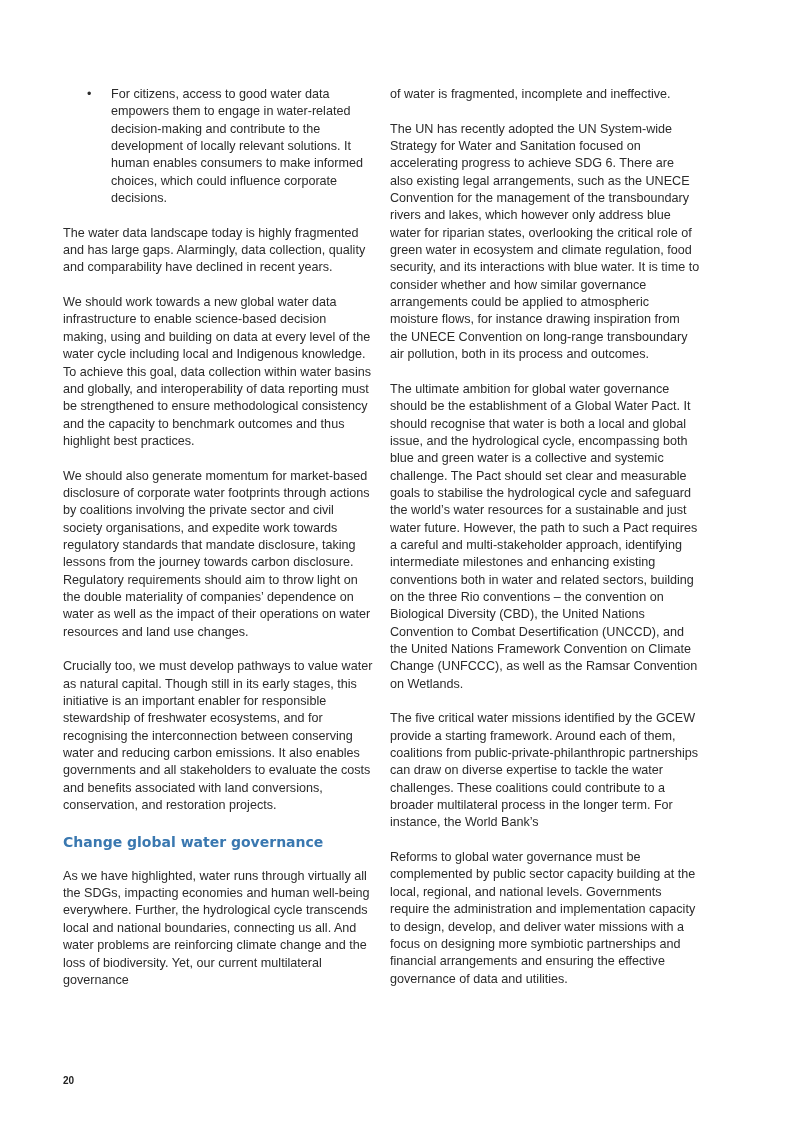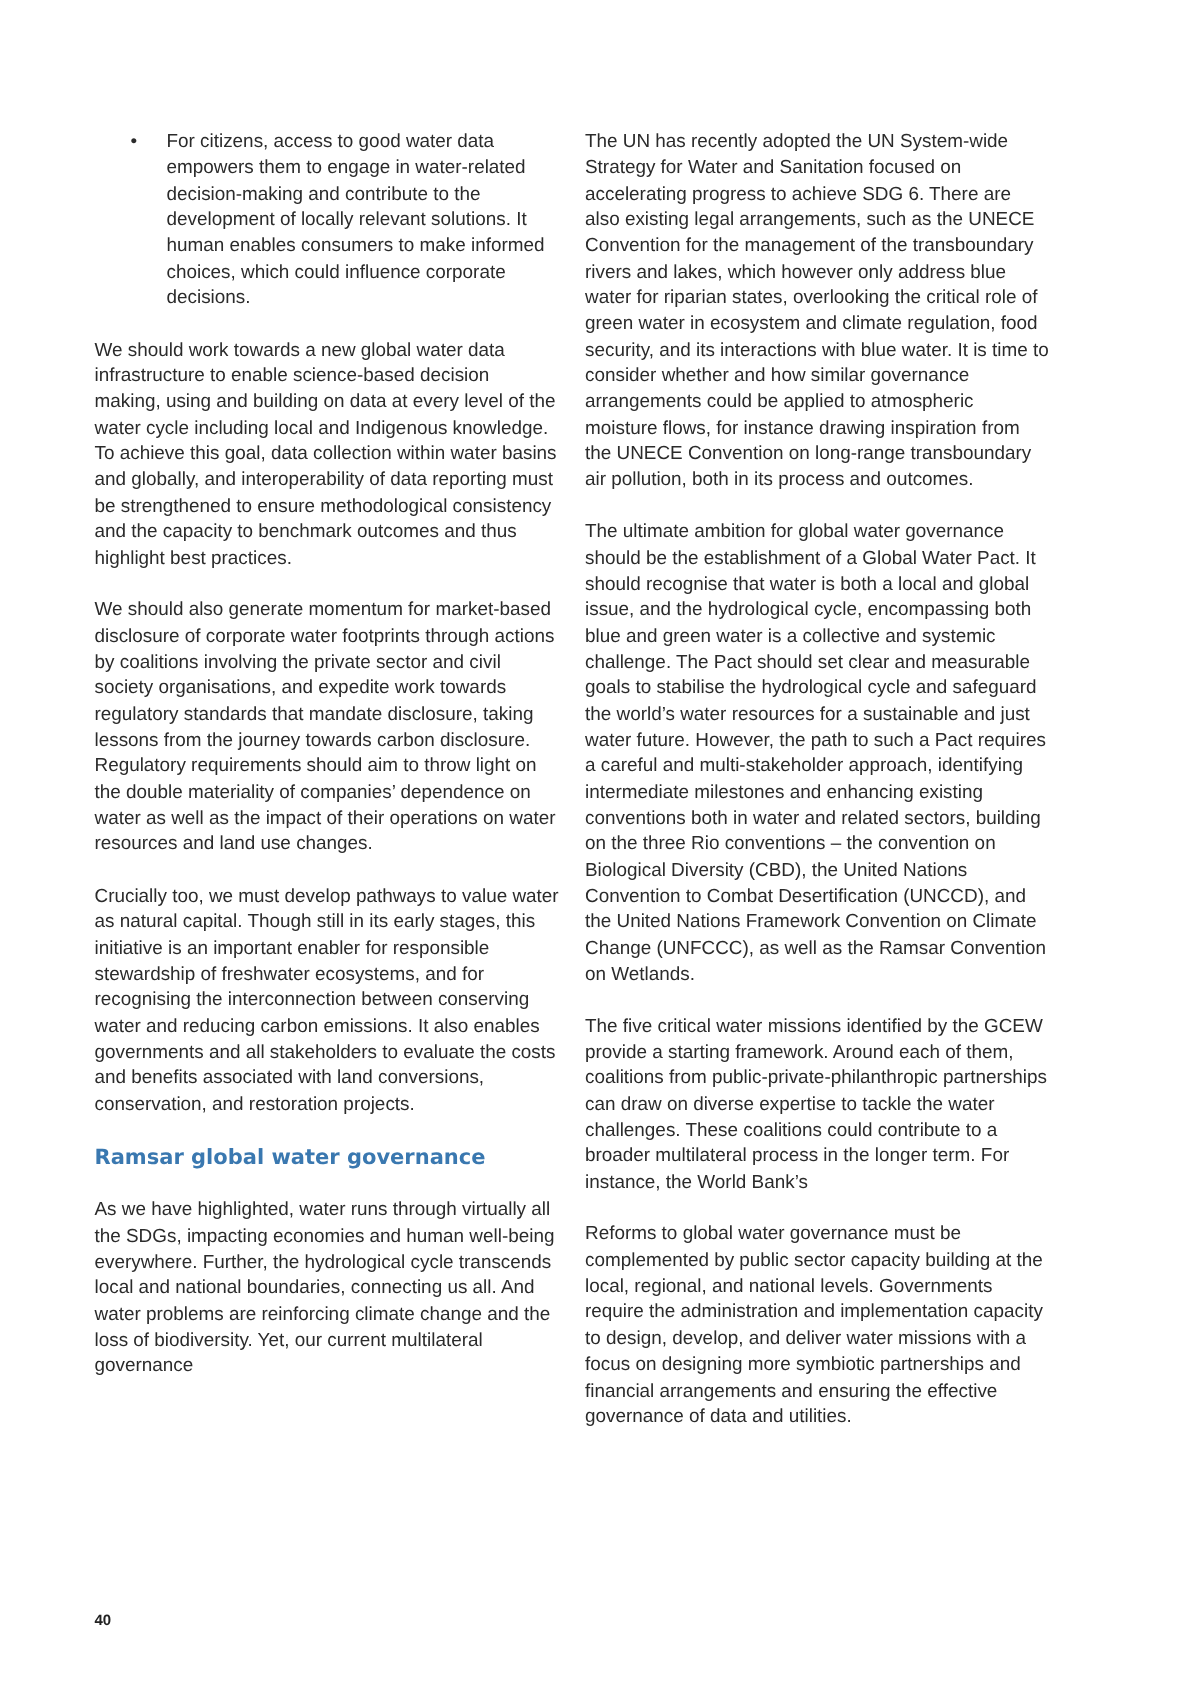--- a/index.html
+++ b/index.html
@@ -17,27 +17,29 @@
   .page-num { position: absolute; left: 63px; top: 1075px; font-size: 10px; font-weight: bold; color: #222; }
 </style>
 </head>
 <body>
 
 <div class="col col-left">
   <div class="bullet">
     <span class="dot">•</span>
     <span class="text">For citizens, access to good water data empowers them to engage in water-related decision-making and contribute to the development of locally relevant solutions. It human enables consumers to make informed choices, which could influence corporate decisions.</span>
   </div>
+  <p>The water data landscape today is highly fragmented and has large gaps. Alarmingly, data collection, quality and comparability have declined in recent years.</p>
   <p>We should work towards a new global water data infrastructure to enable science-based decision making, using and building on data at every level of the water cycle including local and Indigenous knowledge. To achieve this goal, data collection within water basins and globally, and interoperability of data reporting must be strengthened to ensure methodological consistency and the capacity to benchmark outcomes and thus highlight best practices.</p>
   <p>We should also generate momentum for market-based disclosure of corporate water footprints through actions by coalitions involving the private sector and civil society organisations, and expedite work towards regulatory standards that mandate disclosure, taking lessons from the journey towards carbon disclosure. Regulatory requirements should aim to throw light on the double materiality of companies’ dependence on water as well as the impact of their operations on water resources and land use changes.</p>
   <p>Crucially too, we must develop pathways to value water as natural capital. Though still in its early stages, this initiative is an important enabler for responsible stewardship of freshwater ecosystems, and for recognising the interconnection between conserving water and reducing carbon emissions. It also enables governments and all stakeholders to evaluate the costs and benefits associated with land conversions, conservation, and restoration projects.</p>
-  <h2>Ramsar global water governance</h2>
+  <h2>Change global water governance</h2>
   <p>As we have highlighted, water runs through virtually all the SDGs, impacting economies and human well-being everywhere. Further, the hydrological cycle transcends local and national boundaries, connecting us all. And water problems are reinforcing climate change and the loss of biodiversity. Yet, our current multilateral governance</p>
 </div>
 
 <div class="col col-right">
+  <p>of water is fragmented, incomplete and ineffective.</p>
   <p>The UN has recently adopted the UN System-wide Strategy for Water and Sanitation focused on accelerating progress to achieve SDG 6. There are also existing legal arrangements, such as the UNECE Convention for the management of the transboundary rivers and lakes, which however only address blue water for riparian states, overlooking the critical role of green water in ecosystem and climate regulation, food security, and its interactions with blue water. It is time to consider whether and how similar governance arrangements could be applied to atmospheric moisture flows, for instance drawing inspiration from the UNECE Convention on long-range transboundary air pollution, both in its process and outcomes.</p>
   <p>The ultimate ambition for global water governance should be the establishment of a Global Water Pact. It should recognise that water is both a local and global issue, and the hydrological cycle, encompassing both blue and green water is a collective and systemic challenge. The Pact should set clear and measurable goals to stabilise the hydrological cycle and safeguard the world’s water resources for a sustainable and just water future. However, the path to such a Pact requires a careful and multi-stakeholder approach, identifying intermediate milestones and enhancing existing conventions both in water and related sectors, building on the three Rio conventions – the convention on Biological Diversity (CBD), the United Nations Convention to Combat Desertification (UNCCD), and the United Nations Framework Convention on Climate Change (UNFCCC), as well as the Ramsar Convention on Wetlands.</p>
   <p>The five critical water missions identified by the GCEW provide a starting framework. Around each of them, coalitions from public-private-philanthropic partnerships can draw on diverse expertise to tackle the water challenges. These coalitions could contribute to a broader multilateral process in the longer term. For instance, the World Bank’s</p>
   <p>Reforms to global water governance must be complemented by public sector capacity building at the local, regional, and national levels. Governments require the administration and implementation capacity to design, develop, and deliver water missions with a focus on designing more symbiotic partnerships and financial arrangements and ensuring the effective governance of data and utilities.</p>
 </div>
 
-<div class="page-num">40</div>
+<div class="page-num">20</div>
 
 </body></html>

